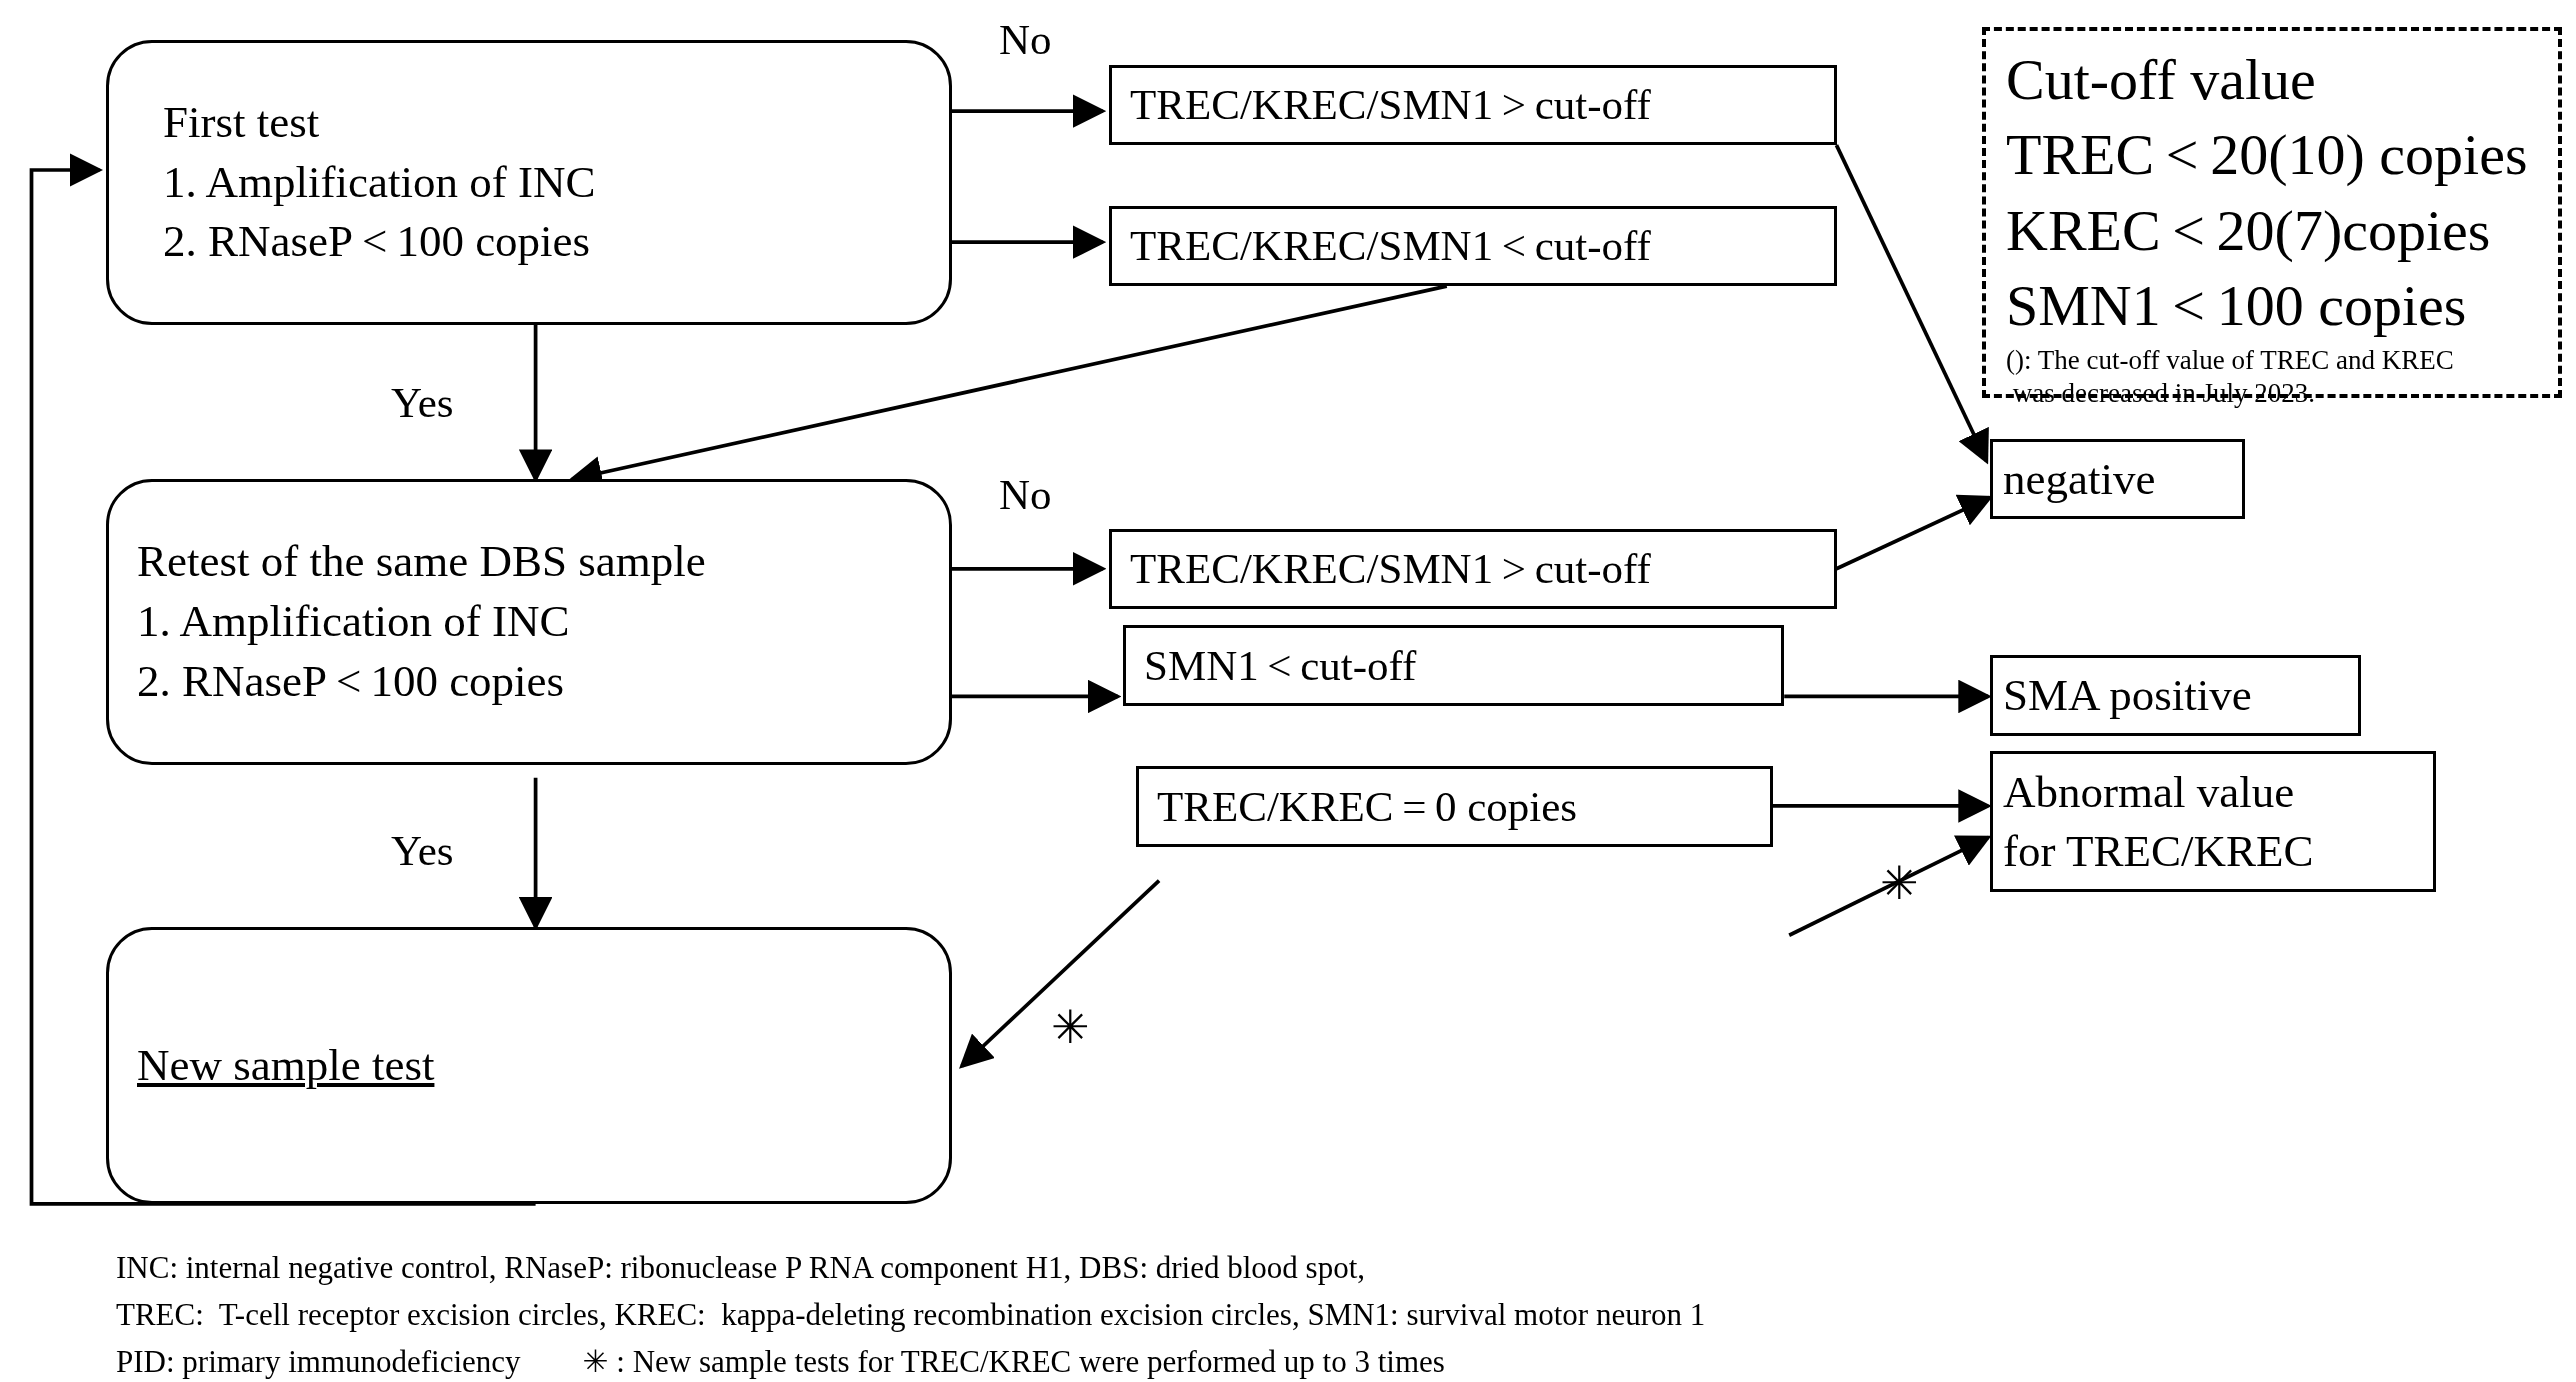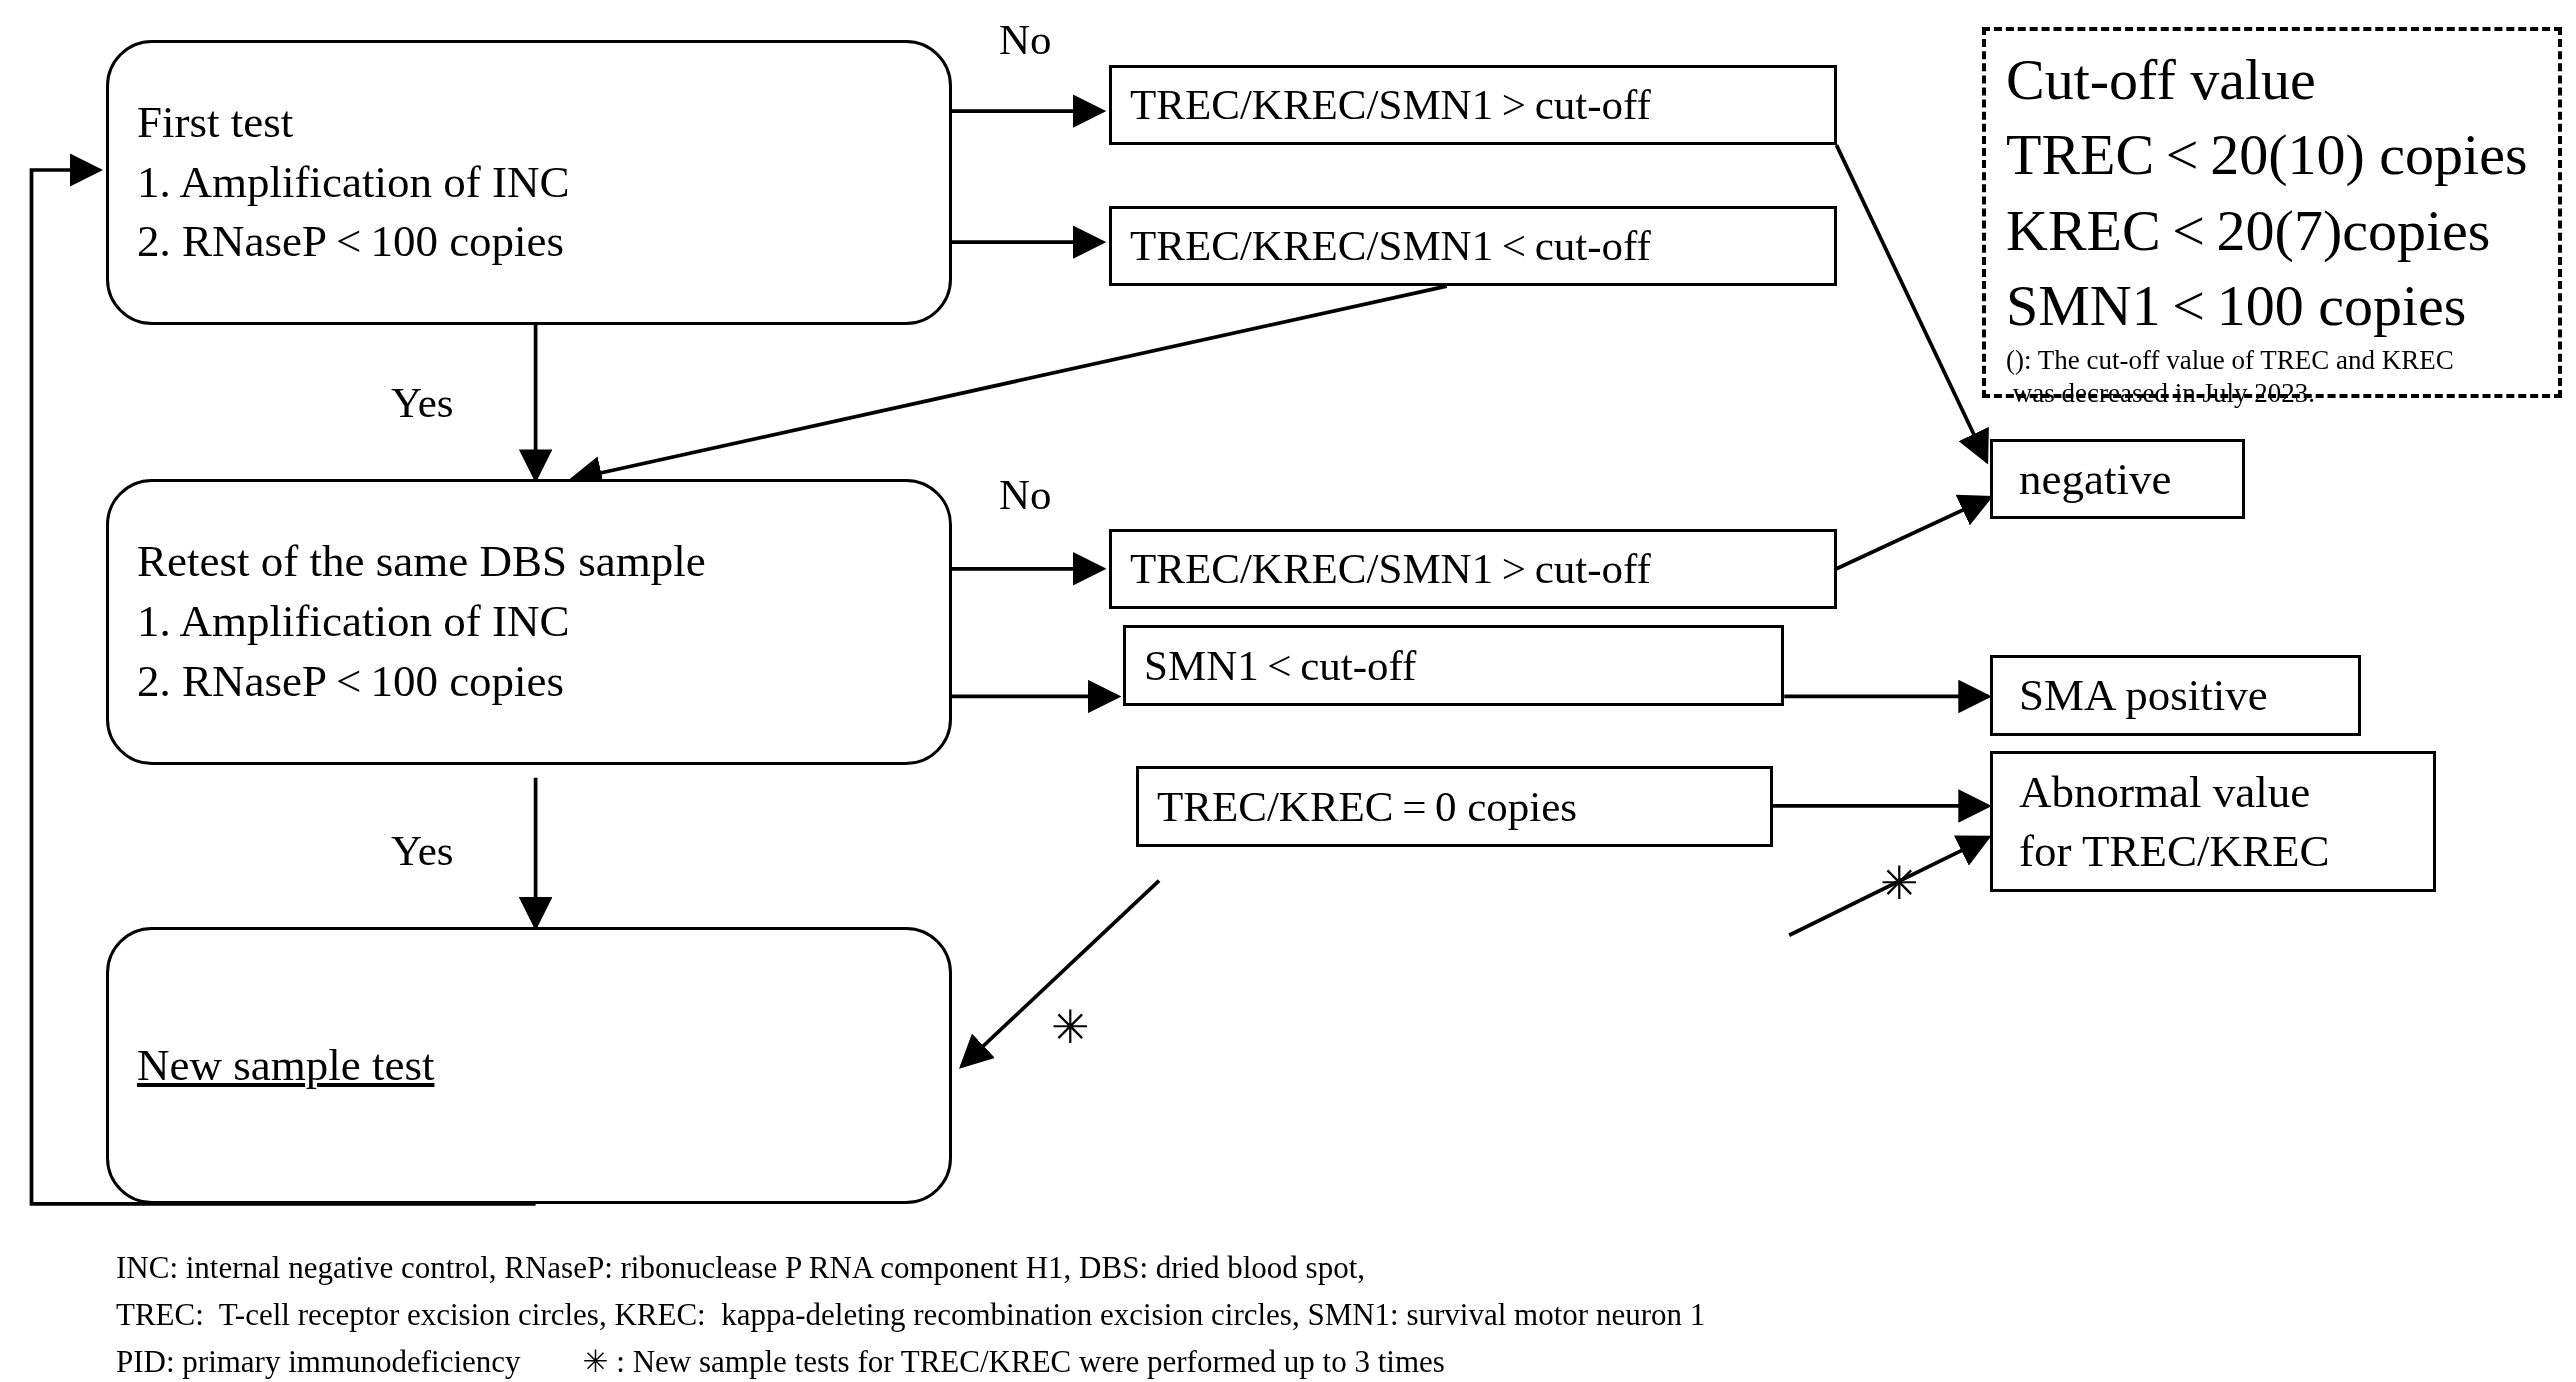--- a/index.html
+++ b/index.html
@@ -40,21 +40,21 @@
   .proc { font-size: 45px; }
   .proc .ln { line-height: 1.33; }
 
   
   .cond { font-size: 43px; }
   .cond .lines { padding: 0 18px; }
   .cond .ln { line-height: 1.28; }
 
   
   .outcome { font-size: 45px; }
-  .outcome .lines { padding: 0 26px; }
+  .outcome .lines { padding: 0 10px; }
 
   
   .legend {
     position: absolute;
     box-sizing: border-box;
     border: 4.1px dashed #000000;
     background: #ffffff;
     padding: 11.6px 20px 8.3px 20px;
   }
   .legend .big {
@@ -137,21 +137,21 @@
       <path d="M2138,972 L2398,972"></path>
 
       <path d="M2158,1128 L2398,1010"></path>
 
       <path d="M1398,1062 L1160,1286"></path>
 
       <path d="M646,1452 L38,1452 L38,205 L120,205"></path>
     </g>
   </svg>
 
-  <div class="node rounded proc" style="left:106px; top:40px; width:846px; height:285px;">
+  <div class="node rounded proc" style="left:106px; top:40px; width:846px; height:285px;padding-left:26px;">
     <div class="lines">
       <span class="ln">First test</span>
       <span class="ln">1. Amplification of INC</span>
       <span class="ln">2. RNaseP &lt; 100 copies</span>
     </div>
   </div>
 
   <div class="node rounded proc" style="left:106px; top:479px; width:846px; height:286px;">
     <div class="lines">
       <span class="ln">Retest of the same DBS sample</span>

